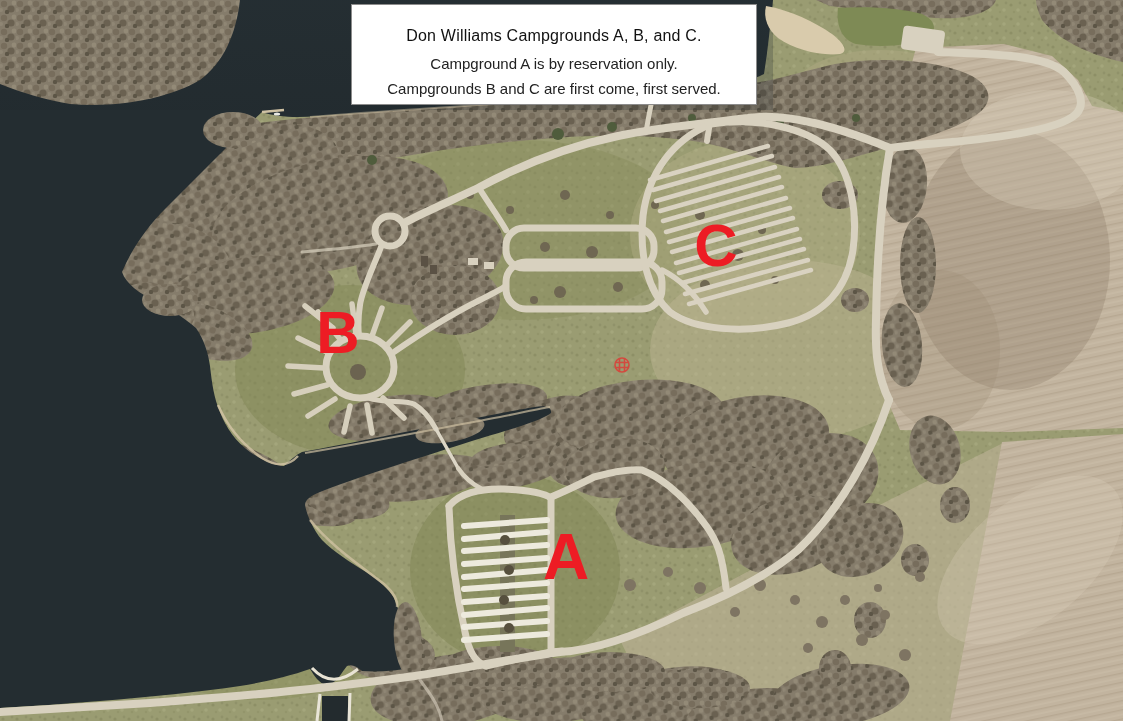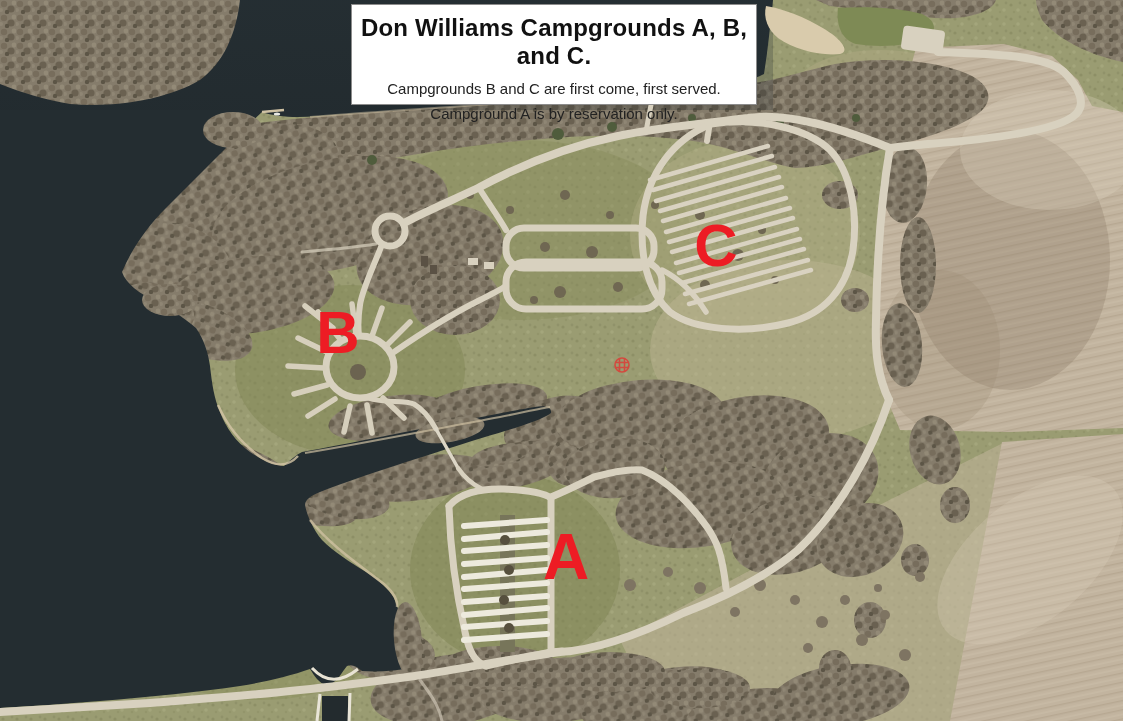--- a/index.html
+++ b/index.html
@@ -3,21 +3,21 @@
 <meta charset="utf-8">
 <style>
   html,body{margin:0;padding:0;background:#222;}
   #stage{position:relative;width:1123px;height:721px;overflow:hidden;
          font-family:"Liberation Sans",sans-serif;background:#9a9c72;}
   #terrain{position:absolute;inset:0;}
   .info-box{position:absolute;left:351px;top:4px;width:406px;height:101px;
     background:#ffffff;border:1px solid #8c8c8c;box-sizing:border-box;
     display:flex;flex-direction:column;align-items:center;justify-content:flex-start;
     text-align:center;z-index:5;}
-  .info-box h1{margin:9px 0 6px 0;font-size:24px;font-weight:700;color:#111;
+  .info-box h1{margin:22px 0 6px 0;font-size:16px;font-weight:400;color:#111;
     letter-spacing:.2px;}
   .info-box p{margin:3px 0;font-size:15px;color:#222;line-height:19px;}
 </style>
 </head>
 <body>
 
 <div id="stage">
 <svg id="terrain" viewBox="0 0 1123 721" width="1123" height="721" xmlns="http://www.w3.org/2000/svg">
   <defs>
     <pattern id="pTree" width="16" height="14" patternUnits="userSpaceOnUse">
@@ -259,16 +259,16 @@
 
   <g font-family="Liberation Sans, sans-serif" font-weight="700" text-anchor="middle">
     <text x="716" y="266" font-size="60" fill="#ed1c24">C</text>
     <text x="338" y="353" font-size="60" fill="#ed1c24">B</text>
     <text x="566" y="579" font-size="64" fill="#ed1c24">A</text>
   </g>
 </svg>
 
 <div class="info-box">
   <h1>Don Williams Campgrounds A, B, and C.</h1>
+  <p>Campground A is by reservation only.</p>
   <p>Campgrounds B and C are first come, first served.</p>
-  <p>Campground A is by reservation only.</p>
 </div>
 </div>
 
 </body></html>

